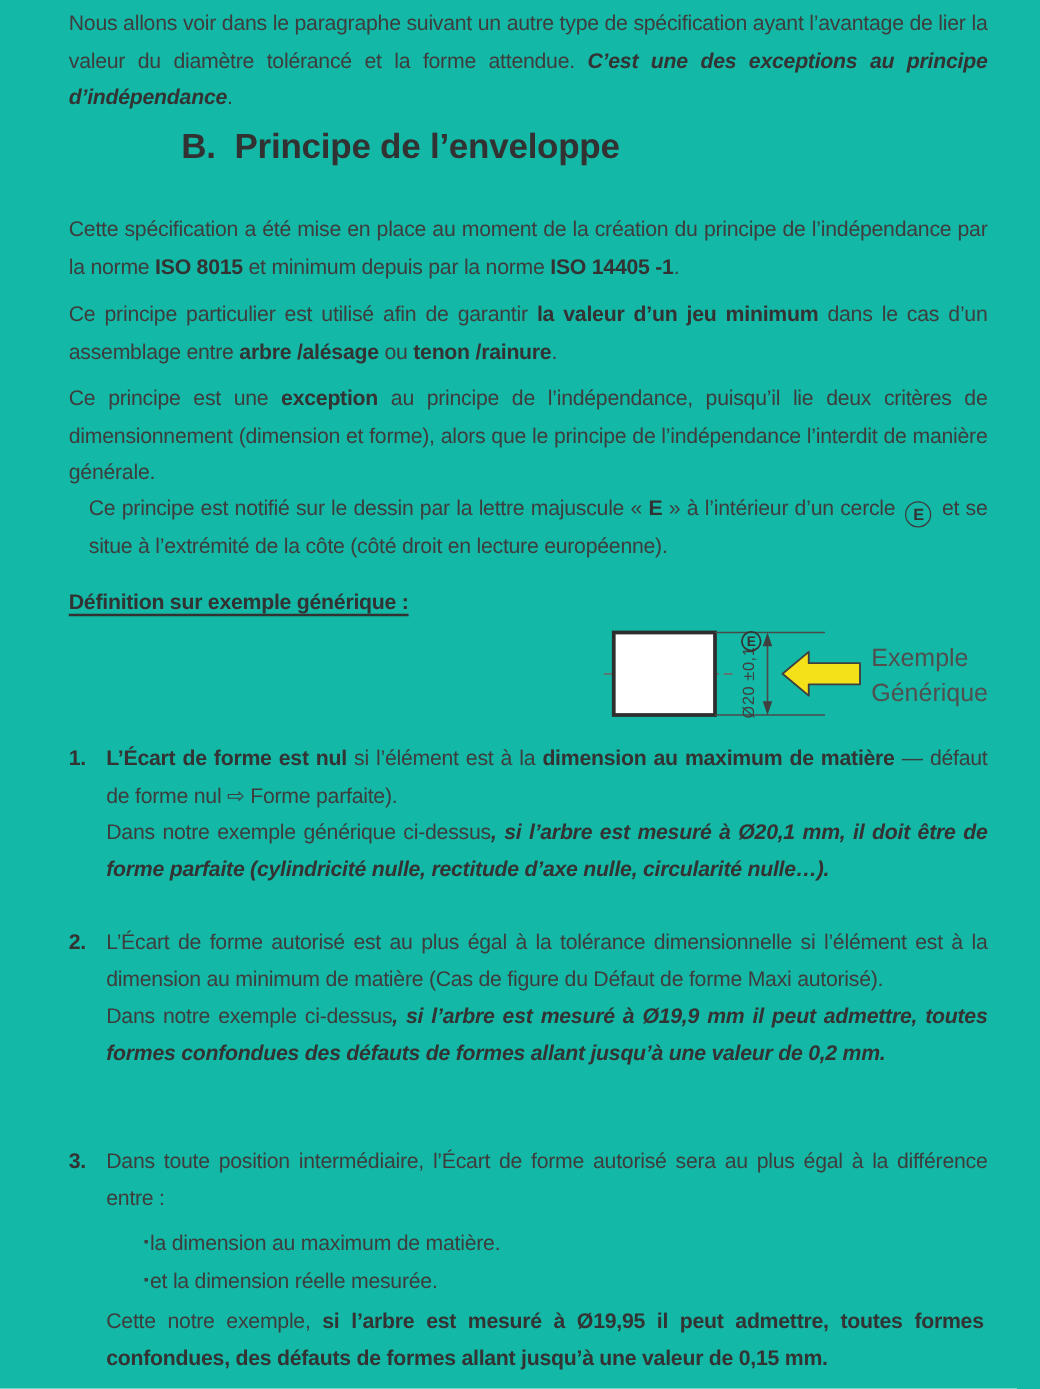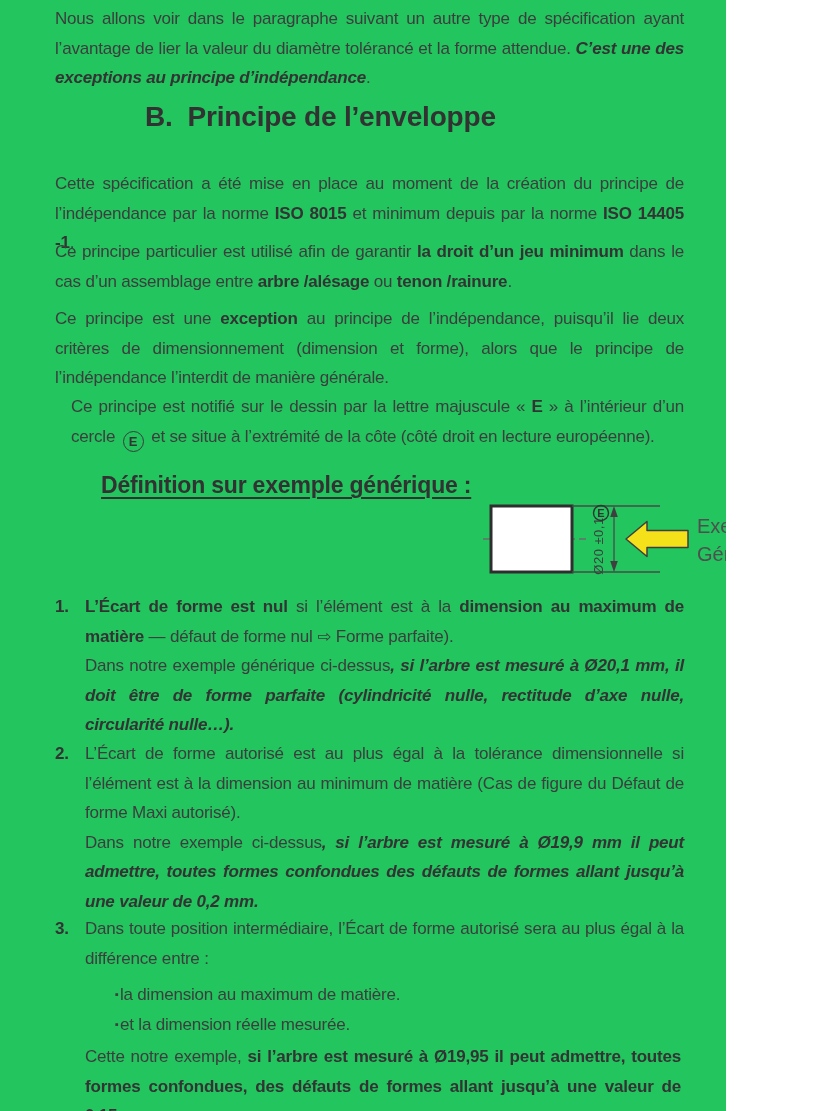--- a/index.html
+++ b/index.html
@@ -1,39 +1,38 @@
 <!DOCTYPE html>
 <html lang="fr"><head>
 <meta charset="utf-8">
 <style>
   * { margin:0; padding:0; box-sizing:border-box; }
   html,body { background:#ffffff; }
   .page {
-    position:relative; width:726px; height:1111px; background:#22c55e;
+    position:relative; width:832px; height:1111px; background:#14b8a6;
     font-family:"Liberation Sans","DejaVu Sans",sans-serif;
     color:#3d3d3d; overflow:hidden;
   }
   .blk {
     position:absolute; left:55px; right:42px;
     font-size:17px; line-height:29.5px; letter-spacing:-0.2px;
     text-align:justify;
   }
   .b  { font-weight:700; color:#333; }
   .bi { font-weight:700; font-style:italic; color:#333; }
   h2.heading {
     position:absolute; left:145px; top:101px; right:42px;
     font-size:28px; font-weight:700; color:#323232; letter-spacing:-0.2px;
   }
   h2.heading .hl { margin-right:15px; }
   h3.subhead {
     position:absolute; left:55px; top:472px;
-    font-size:23px; font-weight:700; color:#323232;
+    font-size:17px; font-weight:700; color:#323232;
     text-decoration:underline; text-decoration-thickness:2px; text-underline-offset:4px;
     letter-spacing:-0.2px;
-    margin-left:46px;
   }
   .item { position:absolute; left:85px; right:42px; font-size:17px; line-height:29.5px; letter-spacing:-0.2px; text-align:justify; }
   .item .num { position:absolute; left:-30px; font-weight:700; color:#333; }
   .item p { margin:0; }
   .bullets { margin-top:7px; }
   .bullet { display:flex; text-align:left; }
   .bullet .mark { flex:none; width:35px; padding-left:30px; font-size:11px; }
   .circle-e {
     display:inline-flex; width:21px; height:21px; border:1.6px solid #3c3c3c; border-radius:50%;
     align-items:center; justify-content:center;
@@ -55,21 +54,21 @@
 <body>
 
 <div class="page">
 
   <p class="blk" style="top:4px;"><span>Nous allons voir dans le paragraphe suivant un autre type de spécification ayant l’avantage de lier la valeur du diamètre tolérancé et la forme attendue. </span><span class="bi">C’est une des exceptions au principe d’indépendance</span><span>.</span></p>
 
   <h2 class="heading"><span class="hl">B.</span><span>Principe de l’enveloppe</span></h2>
 
   <p class="blk" style="top:169px;"><span>Cette spécification a été mise en place au moment de la création du principe de l’indépendance par la norme </span><span class="b">ISO 8015</span><span> et minimum depuis par la norme </span><span class="b">ISO 14405 -1</span><span>.</span></p>
 
-  <p class="blk" style="top:237px;"><span>Ce principe particulier est utilisé afin de garantir </span><span class="b">la droit d’un jeu minimum</span><span> dans le cas d’un assemblage entre </span><span class="b">arbre /alésage</span><span> ou </span><span class="b">tenon /rainure</span><span>.</span></p>
+  <p class="blk" style="top:237px;"><span>Ce principe particulier est utilisé afin de garantir </span><span class="b">la valeur d’un jeu minimum</span><span> dans le cas d’un assemblage entre </span><span class="b">arbre /alésage</span><span> ou </span><span class="b">tenon /rainure</span><span>.</span></p>
 
   <p class="blk" style="top:304px;"><span>Ce principe est une </span><span class="b">exception</span><span> au principe de l’indépendance, puisqu’il lie deux critères de dimensionnement (dimension et forme), alors que le principe de l’indépendance l’interdit de manière générale.</span></p>
 
   <p class="blk" style="top:392px;margin-left:16px;"><span>Ce principe est notifié sur le dessin par la lettre majuscule « </span><span class="b">E</span><span> » à l’intérieur d’un cercle </span><span class="circle-e">E</span><span> et se situe à l’extrémité de la côte (côté droit en lecture européenne).</span></p>
 
   <h3 class="subhead">Définition sur exemple générique :</h3>
 
 
   <div class="figure">
     <svg width="330" height="95" viewBox="0 0 330 95">

